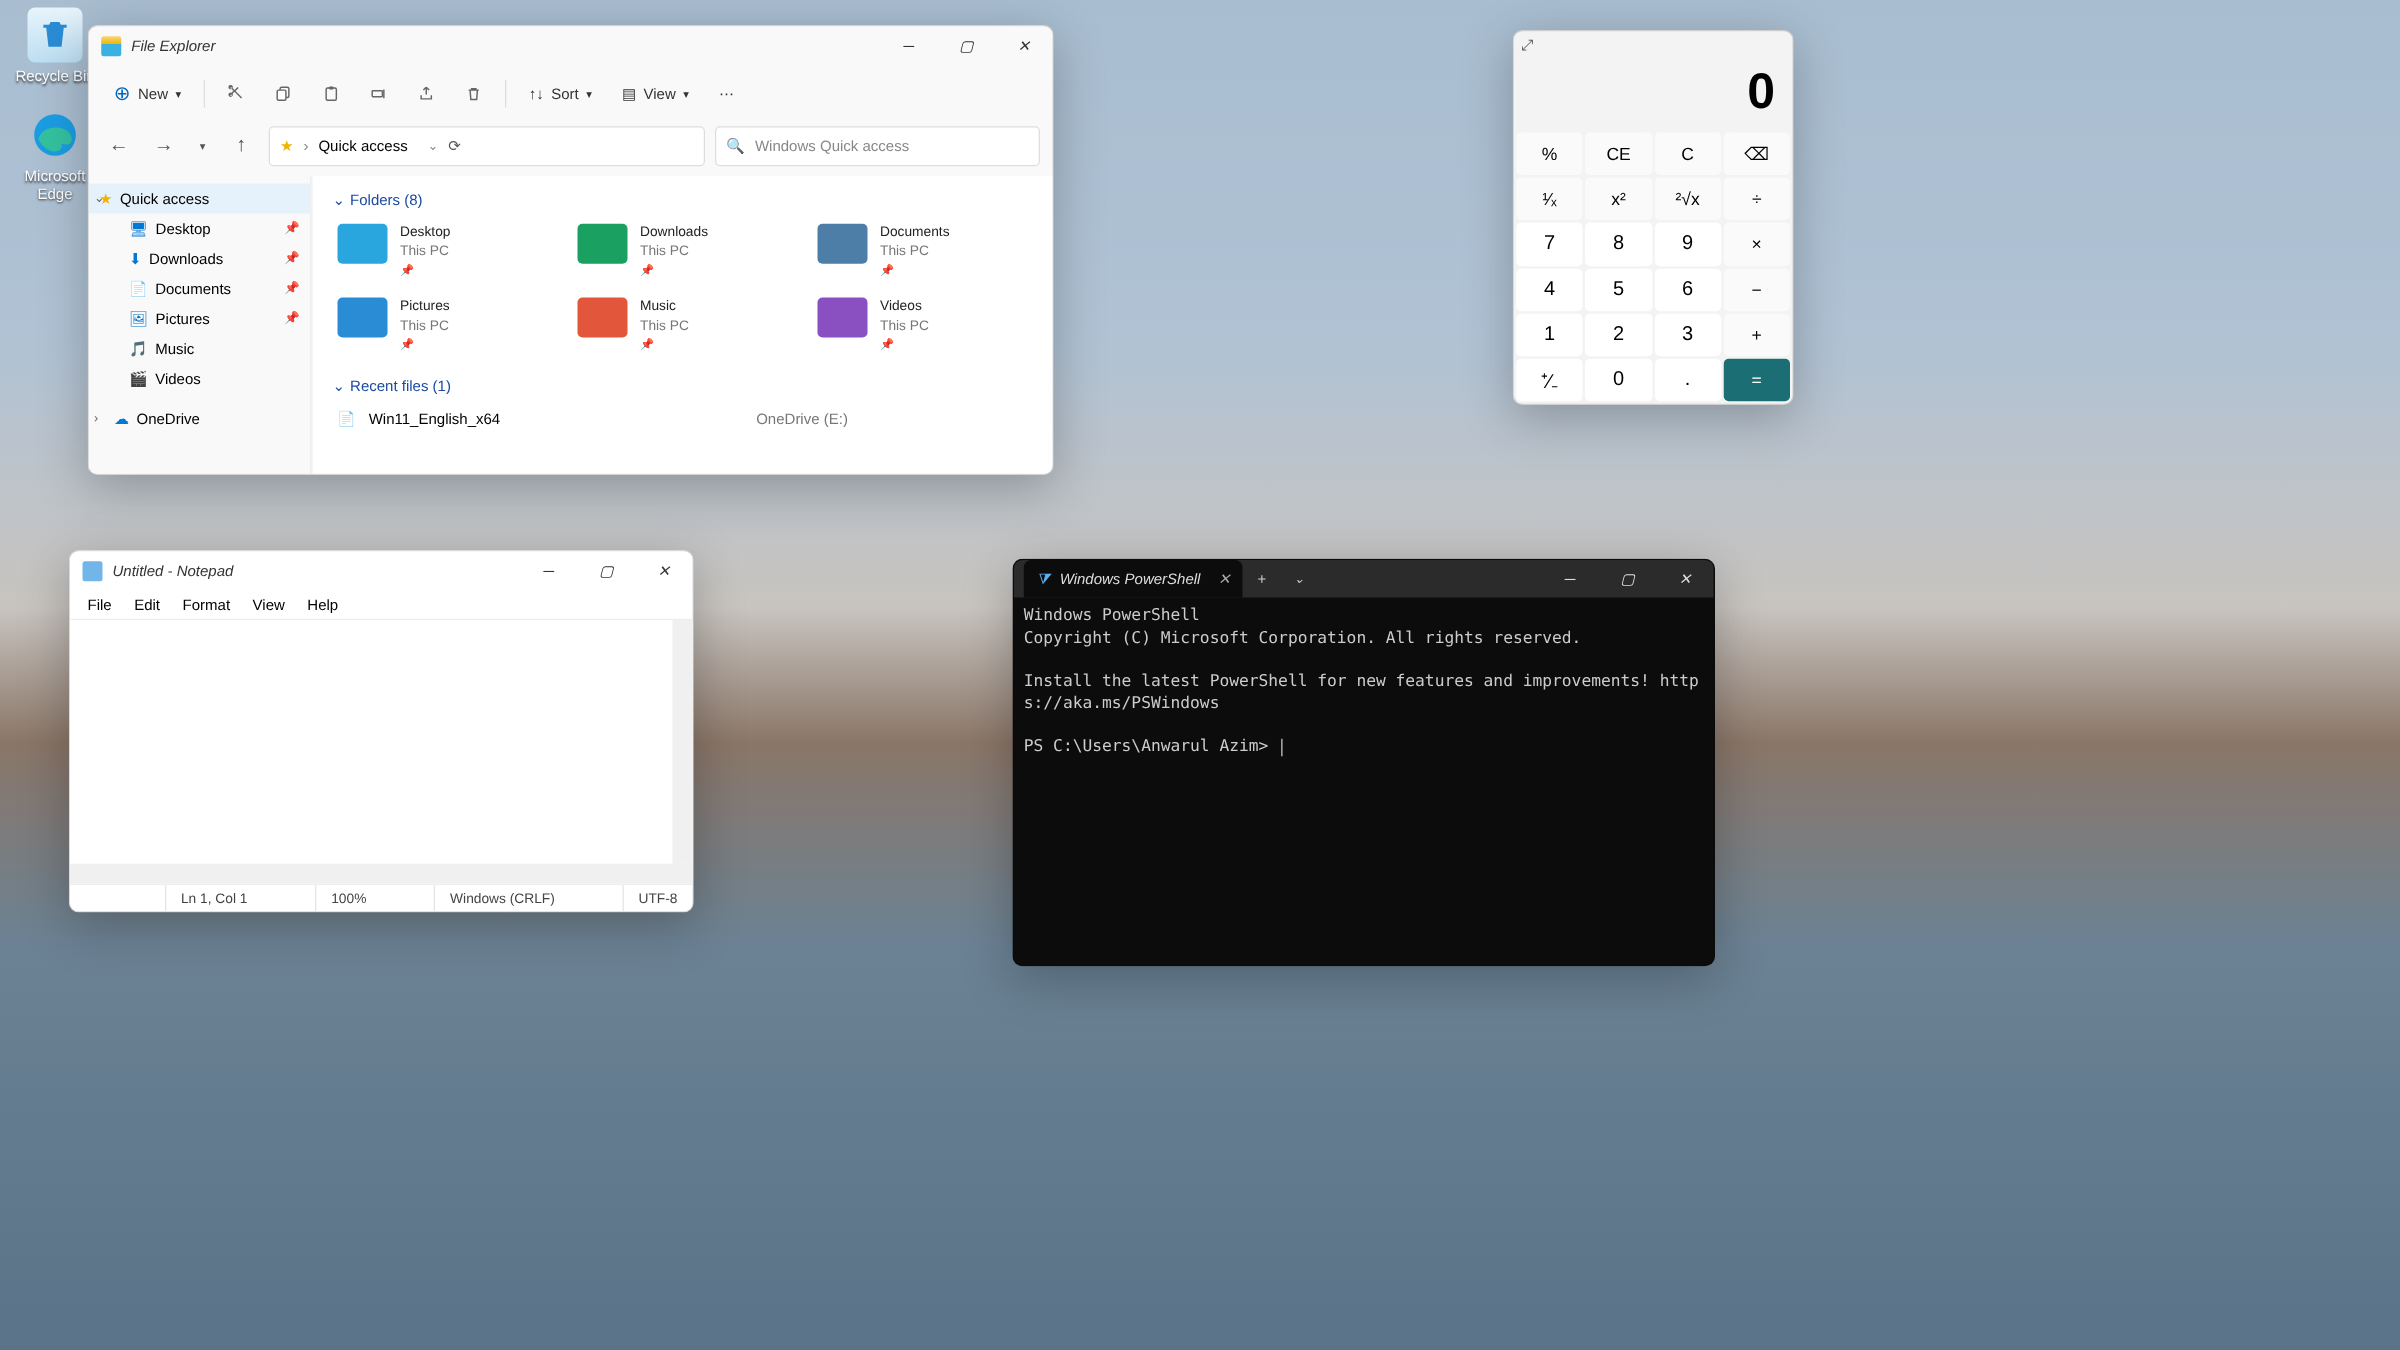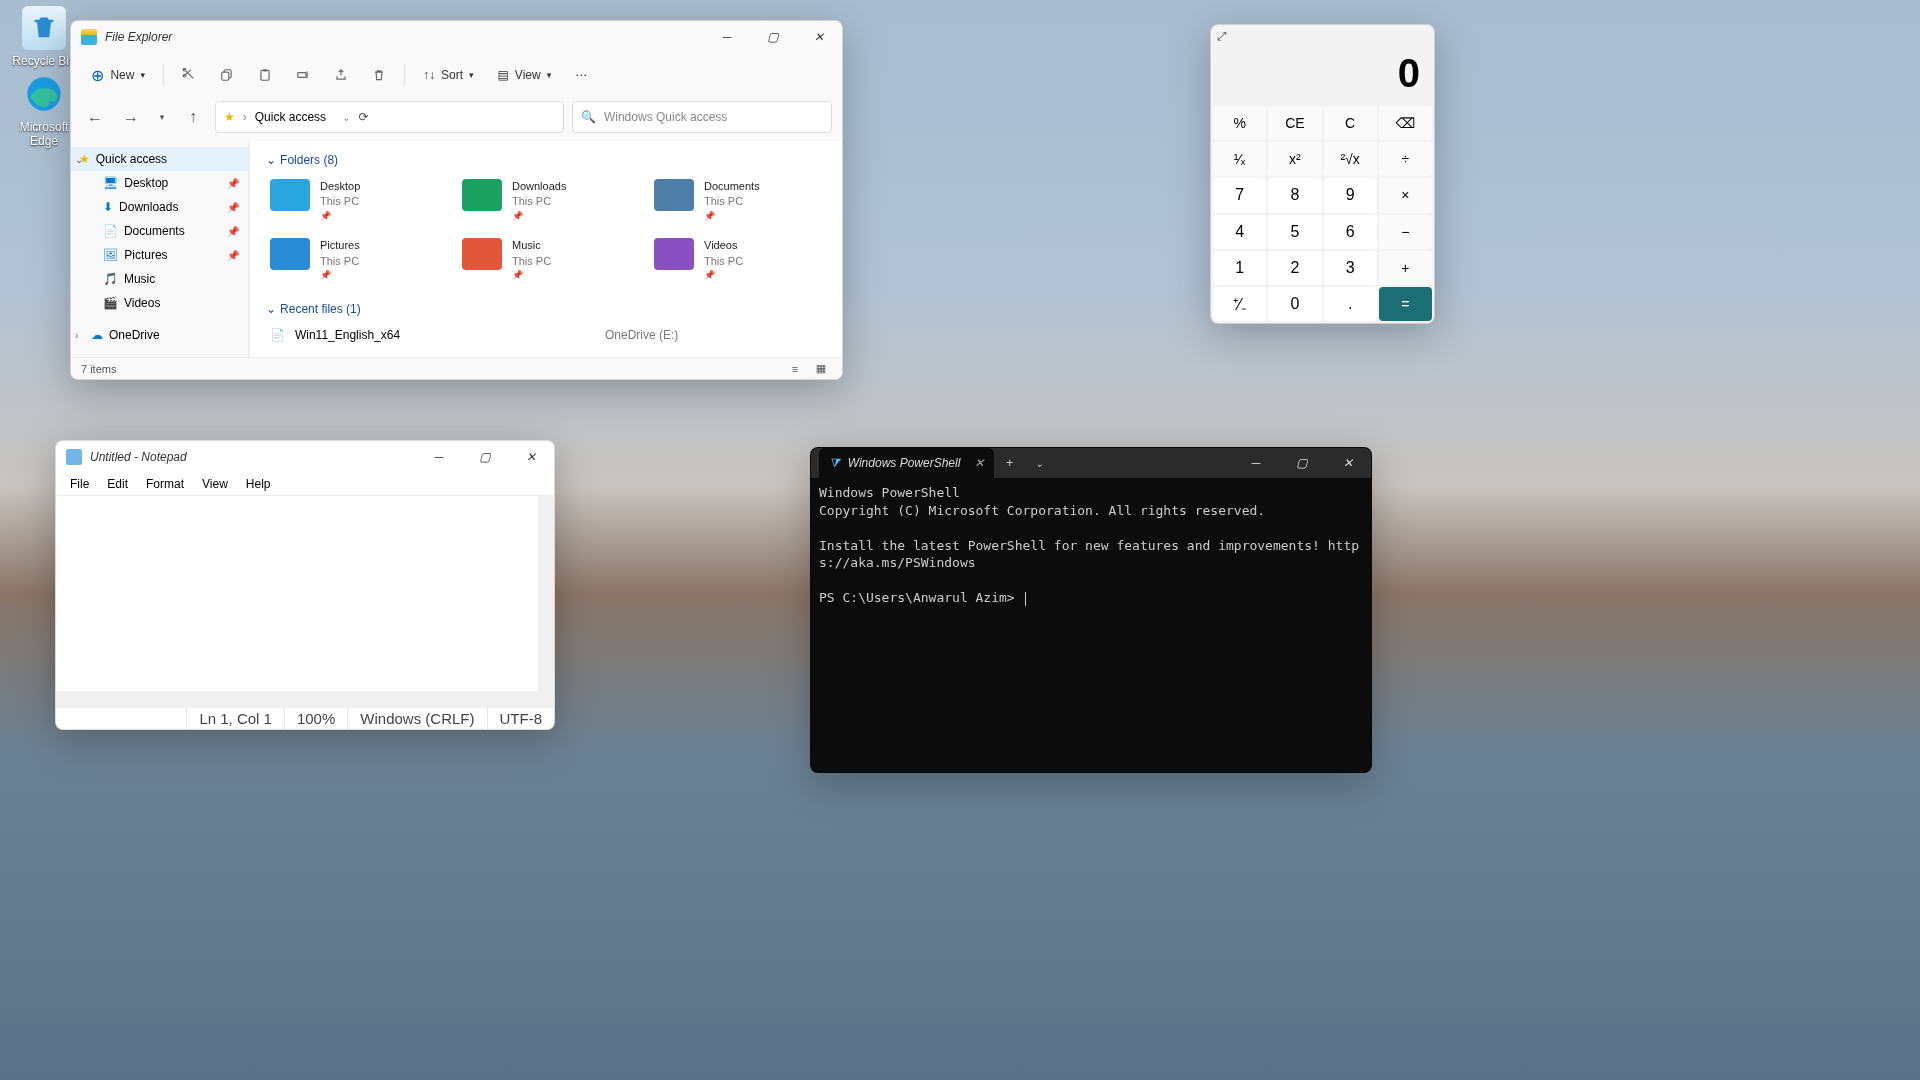--- a/index.html
+++ b/index.html
@@ -55,21 +55,21 @@
 .ckey.num { background:#fff; font-size:16px; }
 .ckey.eq { background:#1b6f74; color:#fff; }
 
 
 #notepad { left:55px; top:440px; width:500px; height:290px; }
 .np-menu { display:flex; gap:2px; padding:2px 6px; font-size:12px; border-bottom:1px solid #eee; }
 .np-menu span { padding:2px 8px; }
 .np-body { flex:1; background:#fff; position:relative; }
 .np-body .sb-v { position:absolute; right:0; top:0; width:16px; height:calc(100% - 16px); background:#f0f0f0; }
 .np-body .sb-h { position:absolute; left:0; bottom:0; right:0; height:16px; background:#f0f0f0; }
-.np-status { height:22px; border-top:1px solid #eee; display:flex; align-items:center; font-size:15px; color:#444; }
+.np-status { height:22px; border-top:1px solid #eee; display:flex; align-items:center; font-size:11px; color:#444;gap:42px; }
 .np-status > div { padding:0 12px; border-left:1px solid #e4e4e4; height:100%; display:flex; align-items:center; }
 .np-status > div:first-child { flex:1; border-left:none; }
 
 
 #term { left:810px; top:447px; width:562px; height:326px; background:#0c0c0c; color:#ccc; border-radius:8px; }
 #term .titlebar { background:#2b2b2b; height:30px; padding-left:0; color:#ddd; }
 .tab { display:flex; align-items:center; gap:8px; background:#0c0c0c; height:30px; padding:0 10px; border-top-left-radius:6px; border-top-right-radius:6px; margin-left:8px; font-size:12px; }
 .tabx { color:#aaa; margin-left:6px; }
 .tabplus { width:30px; text-align:center; color:#ccc; }
 #term .winbtn { color:#ddd; }
@@ -83,21 +83,21 @@
 <body>
 
 <div class="desktop-icon" style="left:6px; top:6px;">
   <div class="ico" style="background:linear-gradient(#e8f4fb,#bcdff3);">
       <svg width="28" height="28" viewBox="0 0 24 24">
         <path fill="#2a8cd4" d="M6 7h12l-1.5 13h-9L6 7zm3-4h6l1 2h4v2H4V5h4l1-2z"></path>
       </svg>
     </div>
   <div class="lbl">Recycle Bin</div>
 </div>
-<div class="desktop-icon" style="left:6px; top:72px;">
+<div class="desktop-icon" style="left:6px; top:86px;">
   <div class="ico">
       <svg width="40" height="40" viewBox="0 0 24 24">
         <circle cx="12" cy="12" r="10" fill="#1b9de2"></circle>
         <path d="M4 14c2-8 16-7 16 0 0 3-3 3-5 2 2 4-6 7-11-2z" fill="#34c1a0"></path>
       </svg>
     </div>
   <div class="lbl">Microsoft Edge</div>
 </div>
 
 <div id="explorer" class="win">
@@ -286,26 +286,20 @@
           <span>Recent files (1)</span>
         </div>
       <div id="recent-list">
           <div style="display: flex; align-items: center; gap: 10px; font-size: 12px; padding: 4px;">
             <span style="color:#888;">📄</span>
             <span style="width:300px;">Win11_English_x64</span>
             <span style="color:#777;">OneDrive (E:)</span>
           </div>
         </div>
     </div>
-  </div>
-  <div class="fe-status">
-    <span>7 items</span>
-    <div class="spacer"></div>
-    <div class="viewtoggle">≡</div>
-    <div class="viewtoggle">▦</div>
   </div>
 </div>
 
 <div id="calc" class="win">
   <div class="calc-top">
     <span style="font-size:12px;color:#555;">⤢</span>
   </div>
   <div class="calc-display">0</div>
   <div class="calc-grid" id="calc-grid">
       <div class="ckey">%</div>

